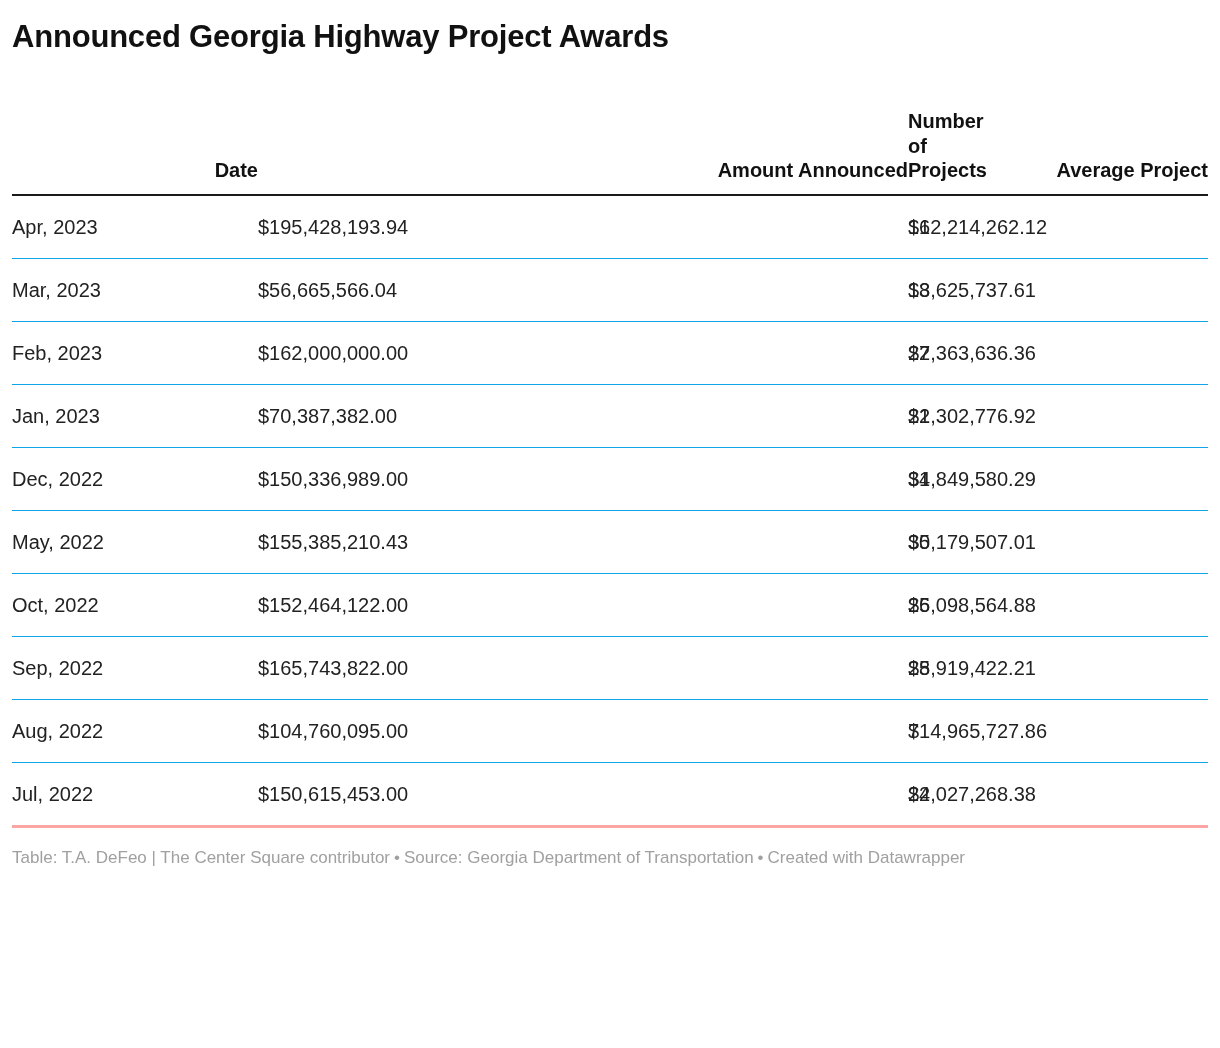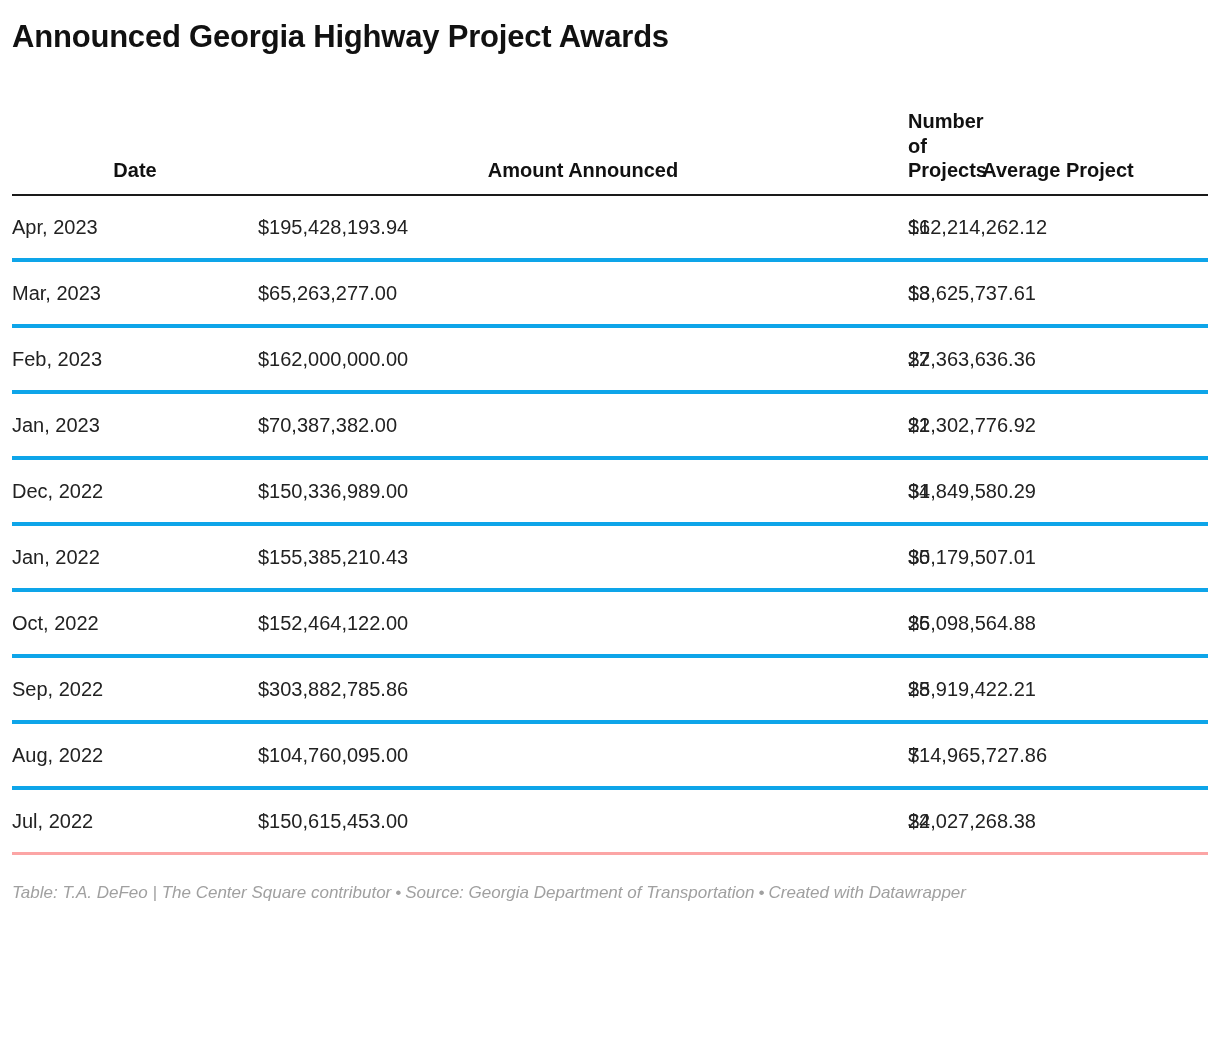--- a/index.html
+++ b/index.html
@@ -39,44 +39,43 @@
   table.data-table col.c-avg { width: 300px; }
 
   thead th {
     font-size: 20px;
     font-weight: bold;
     color: #111111;
     vertical-align: bottom;
     padding: 0 0 12px 0;
     line-height: 1.22;
   }
-  thead th.left { text-align: center; }
+  thead th.left { text-align: right; }
   thead th.right { text-align: right; padding-right: 18px; }
   thead tr.header-row th {
     border-bottom: 2.5px solid #1a1a1a;
   }
 
   tbody td {
     font-size: 20px;
     color: #222222;
     padding: 19px 0 19px 0;
-    border-bottom: 4px solid #0ea5e9;
+    border-bottom: 1px solid #0ea5e9;
     line-height: 1.2;
     white-space: nowrap;
   }
   tbody td.right { text-align: right; padding-right: 18px; }
   tbody tr:last-child td { border-bottom: 3px solid #fca5a5; }
 
   .footer {
-    margin-top: 26px;
+    margin-top: 18px;
     font-size: 17px;
     color: #a0a0a0;
     line-height: 1.45;
     max-width: 1130px;
-    font-style: italic;
   }
   .footer .sep { padding: 0 4px; }
 </style>
 </head>
 <body>
 
 <div class="page">
 
   <h1 class="title">Announced Georgia Highway Project Awards</h1>
 
@@ -100,21 +99,21 @@
     </thead>
     <tbody>
       <tr>
         <td class="left">Apr, 2023</td>
         <td class="left">$195,428,193.94</td>
         <td class="right">16</td>
         <td class="left">$12,214,262.12</td>
       </tr>
       <tr>
         <td class="left">Mar, 2023</td>
-        <td class="left">$65,263,277.00</td>
+        <td class="left">$56,665,566.04</td>
         <td class="right">18</td>
         <td class="left">$3,625,737.61</td>
       </tr>
       <tr>
         <td class="left">Feb, 2023</td>
         <td class="left">$162,000,000.00</td>
         <td class="right">22</td>
         <td class="left">$7,363,636.36</td>
       </tr>
       <tr>
@@ -123,34 +122,34 @@
         <td class="right">22</td>
         <td class="left">$1,302,776.92</td>
       </tr>
       <tr>
         <td class="left">Dec, 2022</td>
         <td class="left">$150,336,989.00</td>
         <td class="right">31</td>
         <td class="left">$4,849,580.29</td>
       </tr>
       <tr>
-        <td class="left">Jan, 2022</td>
+        <td class="left">May, 2022</td>
         <td class="left">$155,385,210.43</td>
         <td class="right">30</td>
         <td class="left">$5,179,507.01</td>
       </tr>
       <tr>
         <td class="left">Oct, 2022</td>
         <td class="left">$152,464,122.00</td>
         <td class="right">25</td>
         <td class="left">$6,098,564.88</td>
       </tr>
       <tr>
         <td class="left">Sep, 2022</td>
-        <td class="left">$303,882,785.86</td>
+        <td class="left">$165,743,822.00</td>
         <td class="right">28</td>
         <td class="left">$5,919,422.21</td>
       </tr>
       <tr>
         <td class="left">Aug, 2022</td>
         <td class="left">$104,760,095.00</td>
         <td class="right">7</td>
         <td class="left">$14,965,727.86</td>
       </tr>
       <tr>

